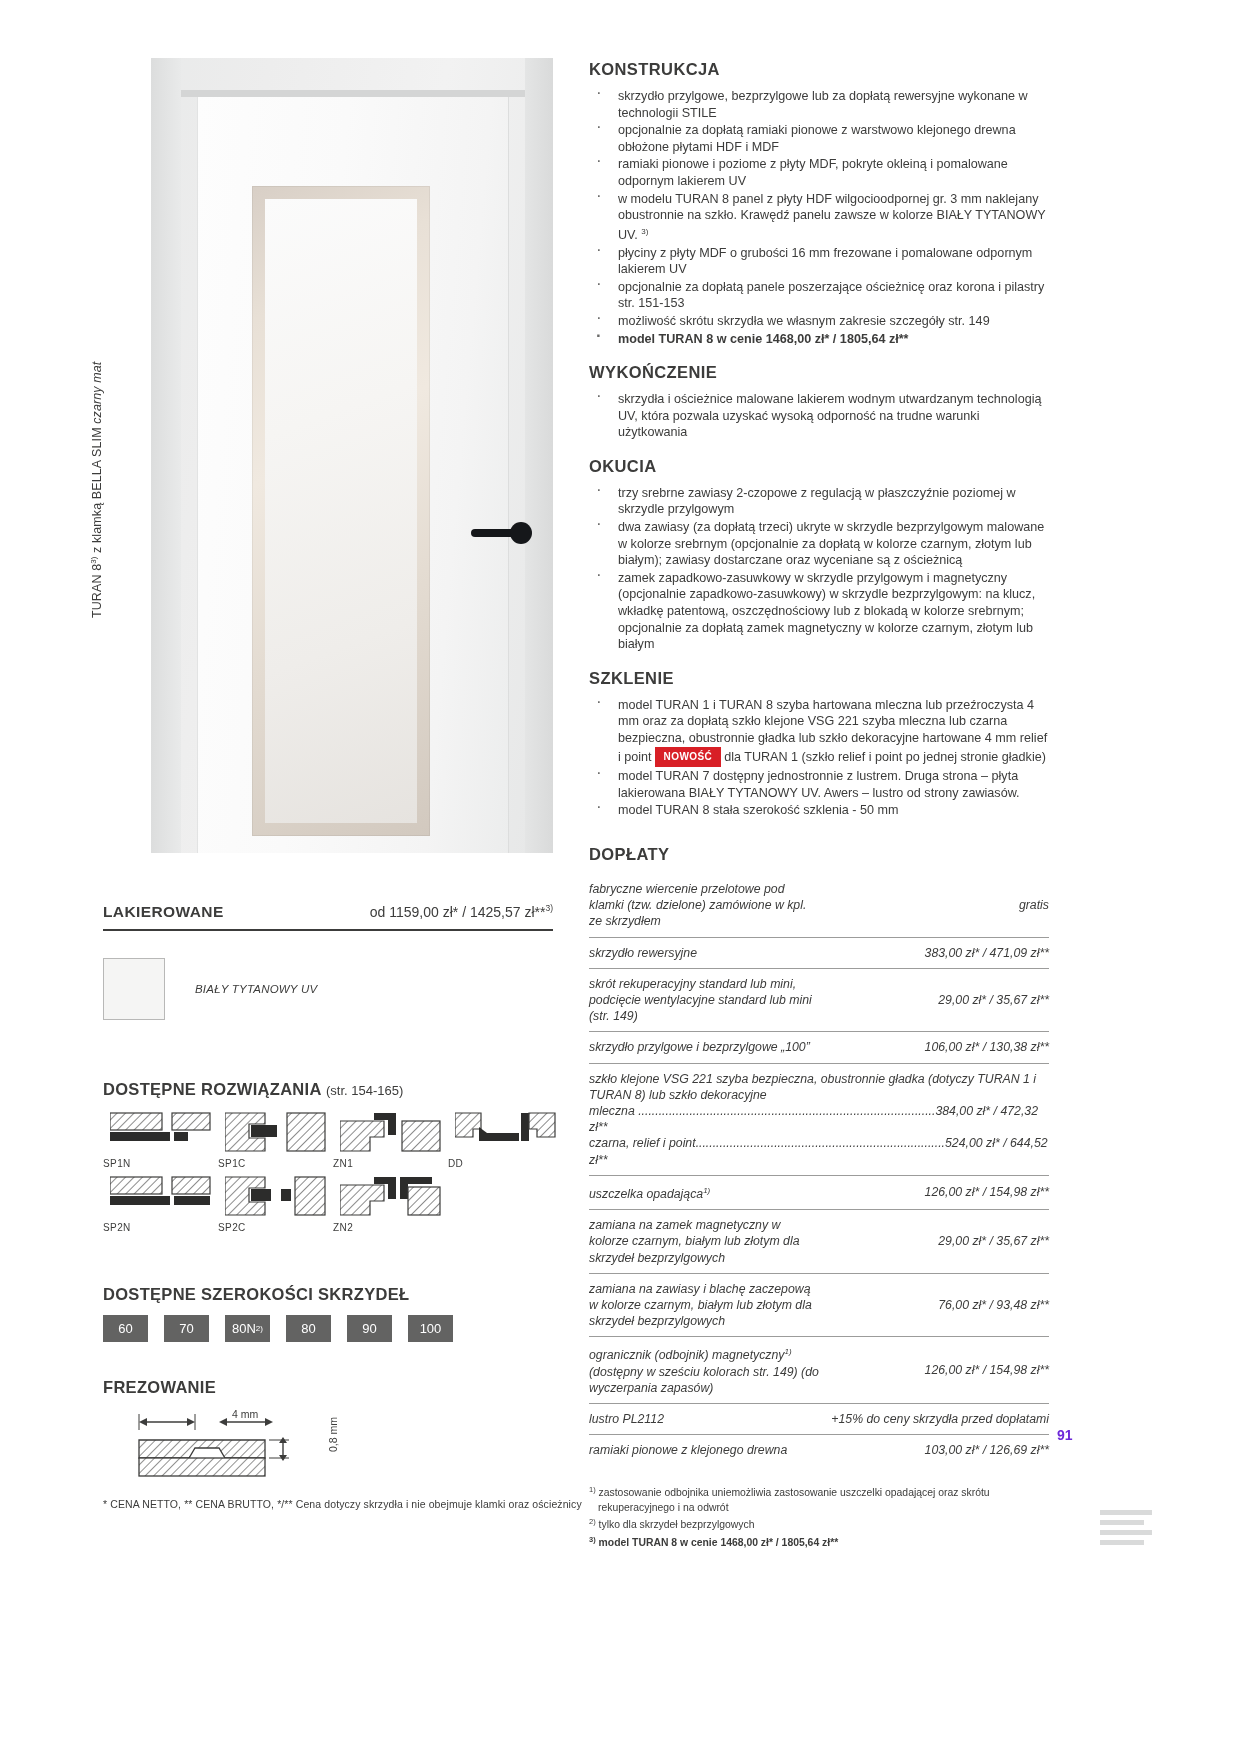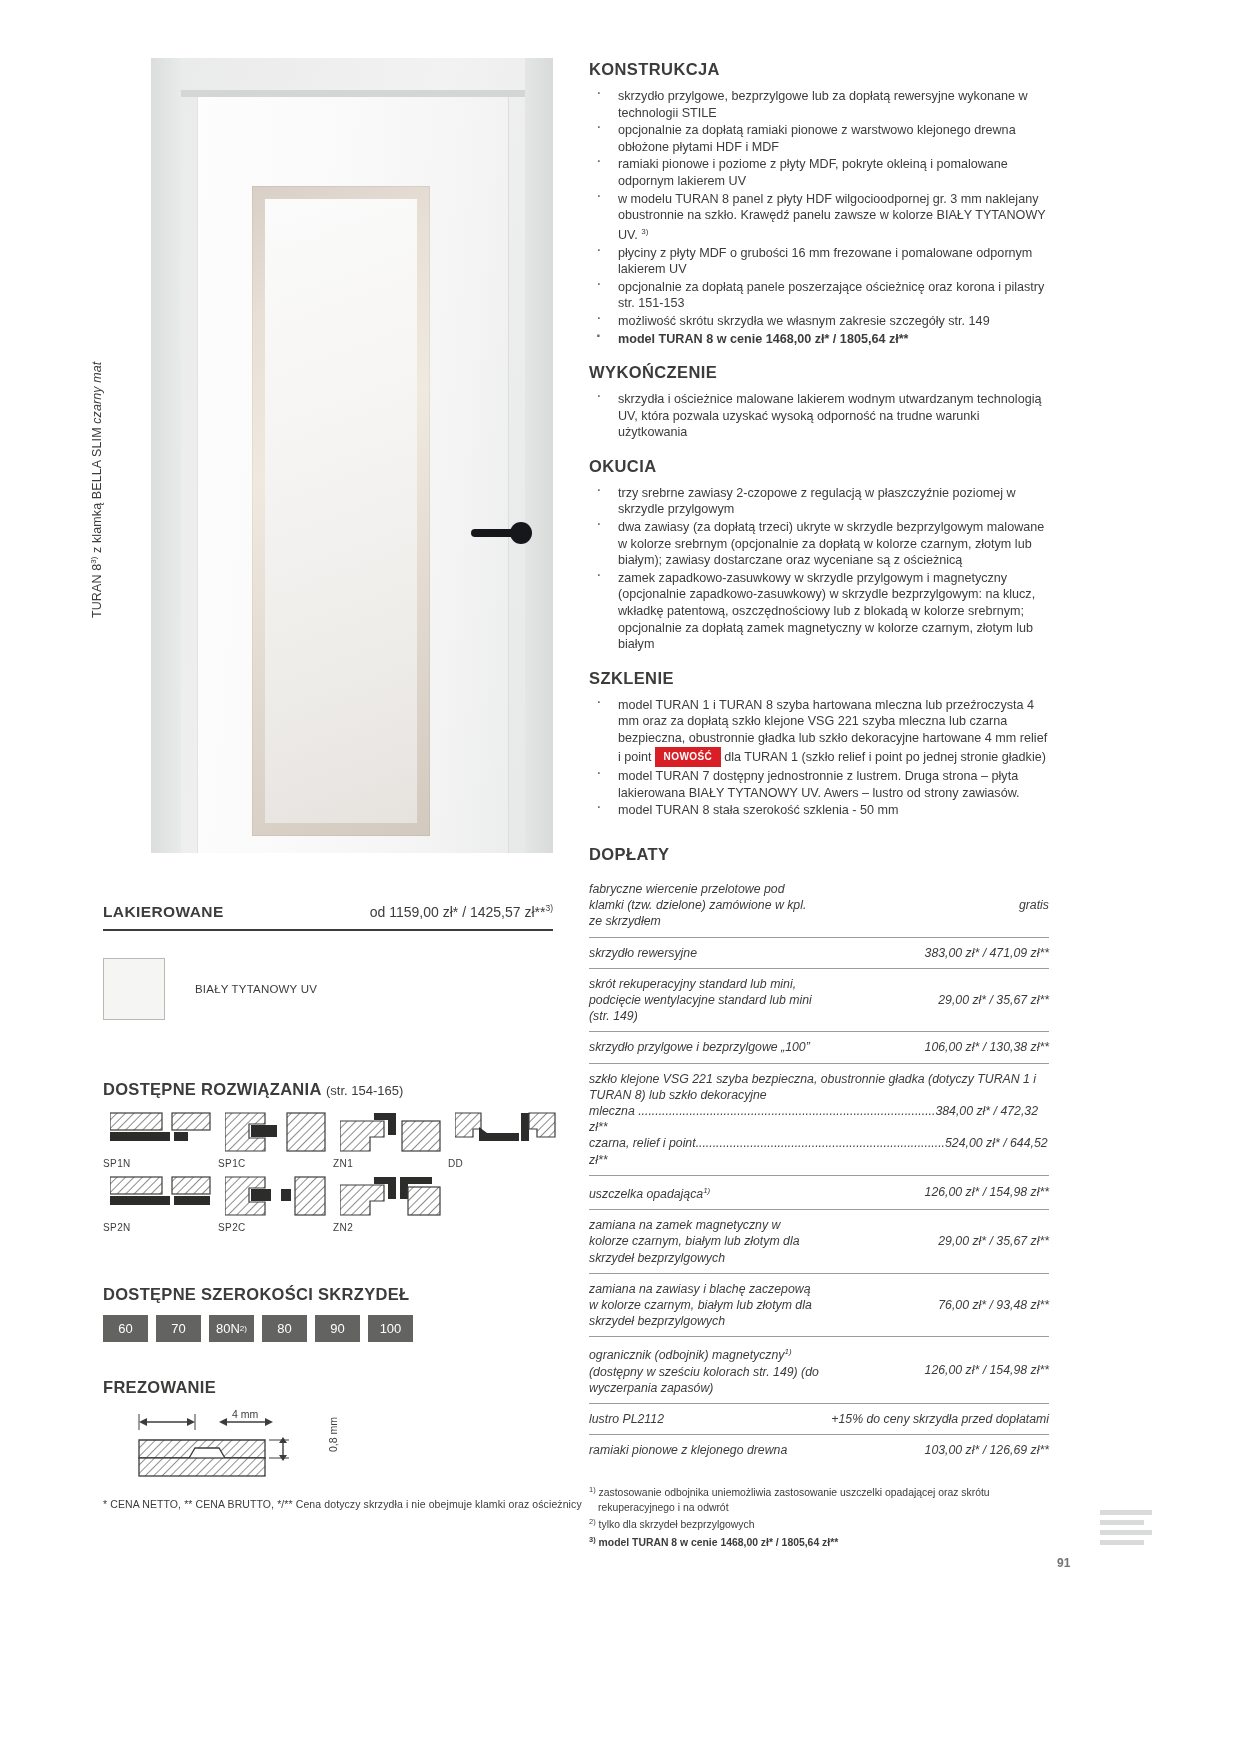--- a/index.html
+++ b/index.html
@@ -62,35 +62,35 @@
   
   .lak-row { position:absolute; left:0; top:845px; width:450px;
      display:flex; justify-content:space-between; align-items:flex-start; }
   .lak-title { font-size:15.5px; font-weight:bold; letter-spacing:.4px; }
   .lak-price { font-size:14px; }
   .lak-price sup { font-size:8.5px; vertical-align:super; }
   .lak-rule { position:absolute; left:0; top:871px; width:450px; height:2px; background:#3c3c3b; }
 
   .swatch-row { position:absolute; left:0; top:900px; display:flex; align-items:center; }
   .swatch { width:62px; height:62px; background:#f5f5f4; border:1px solid #b8b8b7; }
-  .swatch-label { margin-left:30px; font-size:11.5px; letter-spacing:.2px; }
+  .swatch-label { margin-left:30px; font-size:11.5px; letter-spacing:.2px;font-style:italic; }
 
   
   .sol-head { position:absolute; left:0; top:1022px; font-size:16.5px; font-weight:bold; letter-spacing:.3px; }
   .sol-head .sub { font-size:13px; font-weight:normal; letter-spacing:0; }
   .sol-grid { position:absolute; left:0; top:1053px; width:460px; }
   .sol-line { display:flex; margin-bottom:6px; }
   .sol-cell { width:118px; position:relative; height:58px; }
   .sol-cell .lbl { position:absolute; bottom:0; left:0; width:100%;
       text-align:left; font-size:10px; letter-spacing:.4px; }
   .sol-svg { position:absolute; left:7px; top:0; }
 
   
   .w-head { position:absolute; left:0; top:1227px; font-size:16.5px; font-weight:bold; letter-spacing:.3px; }
-  .w-chips { position:absolute; left:0; top:1257px; display:flex; gap:8px; }
+  .w-chips { position:absolute; left:0; top:1257px; display:flex; gap:16px; }
   .chip { width:45px; height:27px; background:#636362; color:#fff;
      font-size:13px; display:flex; align-items:center; justify-content:center; }
   .chip sup { font-size:8px; vertical-align:super; }
 
   
   .frez-head { position:absolute; left:0; top:1320px; font-size:16.5px; font-weight:bold; letter-spacing:.3px; }
   .frez-box { position:absolute; left:14px; top:1352px; width:240px; height:90px; }
   .frez-dim-top { position:absolute; left:115px; top:-2px; font-size:10.5px; }
   .frez-dim-side { position:absolute; left:210px; top:42px; font-size:10.5px;
      transform:rotate(-90deg); transform-origin:left top; white-space:nowrap; }
@@ -132,21 +132,21 @@
   table.dop td.price { text-align:right; white-space:nowrap; width:160px; }
   table.dop td sup { font-size:8px; vertical-align:super; }
   .dotline { display:block; }
 
   .tfoot-notes { margin-top:18px; font-size:10.4px; line-height:14.2px; }
   .tfoot-notes sup { font-size:7.5px; vertical-align:super; }
   .tfoot-notes .ind { padding-left:9px; display:block; }
   .tfoot-notes .bold { font-weight:bold; }
 
   
-  .pageno { position:absolute; left:1057px; top:1556px; font-size:12px; font-weight:bold; color:#737373; }
+  .pageno { position:absolute; left:1057px; top:1427px; font-size:14px; font-weight:bold; color:#6d28d9; }
   .corner-bars { position:absolute; left:1100px; top:1510px; width:52px; }
   .corner-bars div { height:5px; background:#d9dada; margin-bottom:5px; }
   .corner-bars div:nth-child(1){ width:52px; }
   .corner-bars div:nth-child(2){ width:44px; }
   .corner-bars div:nth-child(3){ width:52px; }
   .corner-bars div:nth-child(4){ width:44px; }
 </style>
 </head>
 <body>
 

